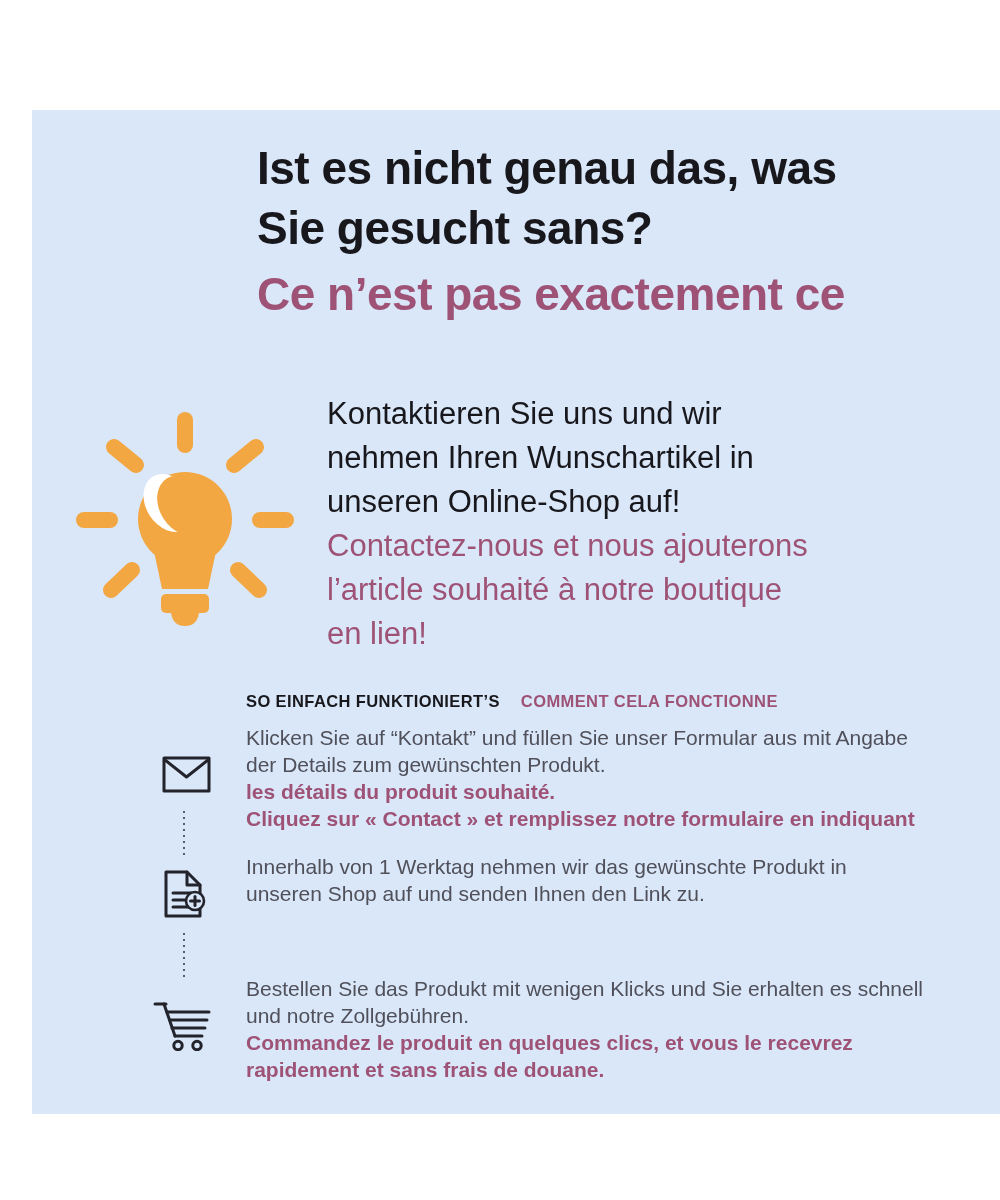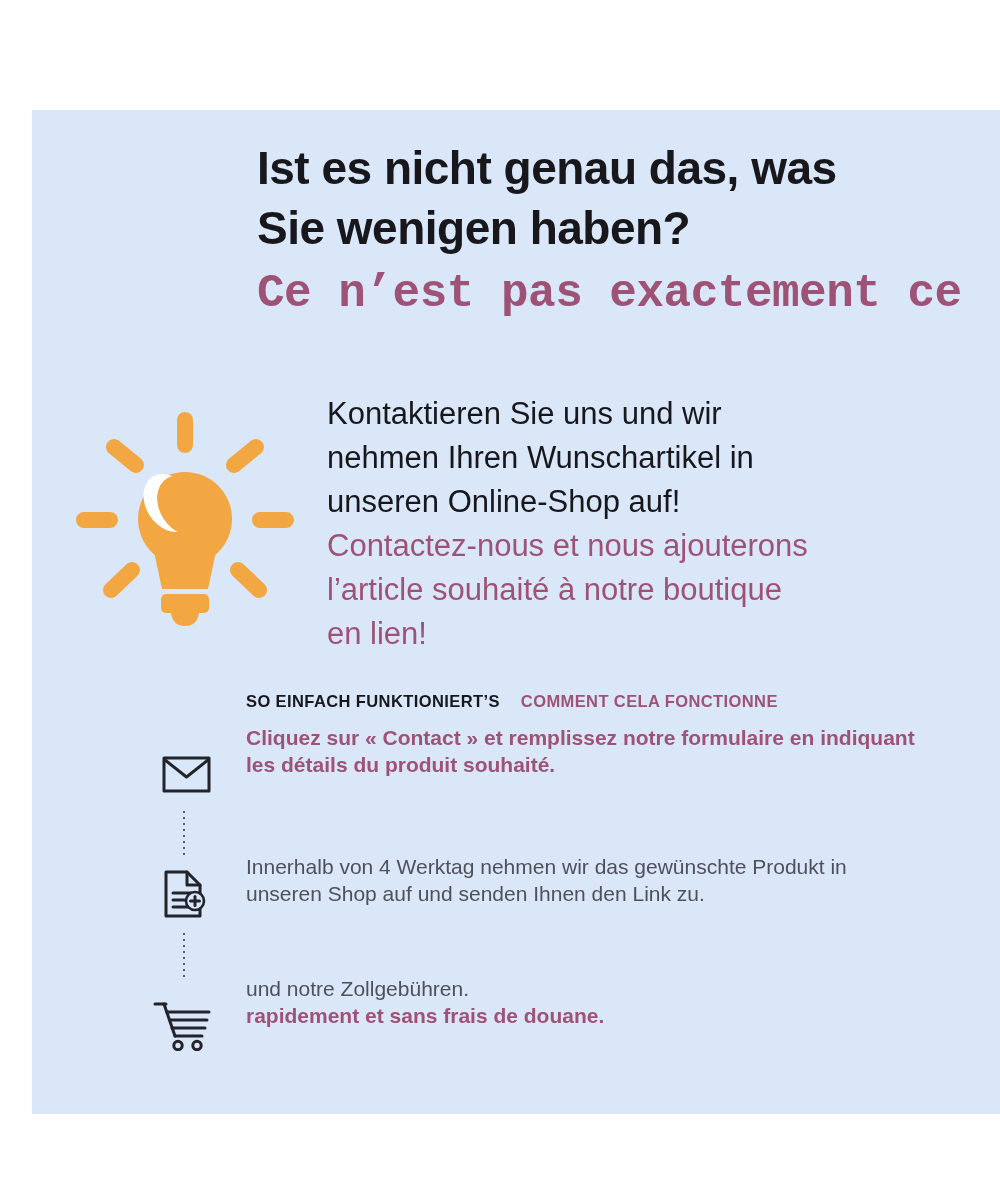--- a/index.html
+++ b/index.html
@@ -7,21 +7,21 @@
     --orange:#f2a742; --gray:#50505a; --icon:#23232b; --dot:#5b5b66;
   }
   *{margin:0;padding:0;box-sizing:border-box;}
   html,body{width:1000px;height:1200px;}
   body{background:var(--bg);font-family:"Liberation Sans",sans-serif;position:relative;overflow:hidden;}
   .canvas{position:absolute;left:0;top:12px;width:1000px;height:1200px;background:var(--bg);margin-left:32px;}
   .panel{position:absolute;left:0;top:98px;width:1000px;height:1004px;background:var(--panel);}
 
   .headline{position:absolute;left:225px;font-weight:bold;font-size:46px;line-height:60px;letter-spacing:-0.5px;white-space:nowrap;}
   .headline-de{top:126px;color:var(--ink);}
-  .headline-fr{top:252px;color:var(--purple);font-family:Liberation Mono, monospace;}
+  .headline-fr{top:252px;color:var(--purple);}
 
   .bulb{position:absolute;left:42px;top:395px;}
 
   .intro{position:absolute;left:295px;top:380px;font-weight:normal;font-size:31px;line-height:44px;white-space:nowrap;}
   .intro-de{color:var(--ink);}
   .intro-fr{color:var(--purple);}
 
   .hiw{position:absolute;left:214px;top:680px;font-size:16.5px;font-weight:bold;letter-spacing:0.4px;white-space:nowrap;text-align:center;}
   .hiw-de{color:var(--ink);}
   .hiw-fr{color:var(--purple);margin-left:16px;}
@@ -43,21 +43,21 @@
   svg .stroke{stroke:var(--icon);fill:none;stroke-width:3;stroke-linejoin:round;stroke-linecap:round;}
 </style>
 </head>
 <body>
 
 <div class="canvas">
   <div class="panel"></div>
 
   <div class="headline headline-de">
       <div class="ln">Ist es nicht genau das, was</div>
-      <div class="ln">Sie wenigen haben?</div>
+      <div class="ln">Sie gesucht sans?</div>
     </div>
   <div class="headline headline-fr">
       <div class="ln">Ce n’est pas exactement ce</div>
     </div>
 
   <div class="bulb">
     <svg width="222" height="228" viewBox="0 0 222 228">
       <g stroke="var(--orange)" stroke-width="16" stroke-linecap="round">
         <line x1="111" y1="13" x2="111" y2="38"></line>
         <line x1="40" y1="40" x2="62" y2="58"></line>
@@ -127,34 +127,40 @@
       <line class="stroke" x1="15" y1="13" x2="57" y2="13" stroke-width="3.4"></line>
       <line class="stroke" x1="18" y1="21" x2="55" y2="21" stroke-width="3.4"></line>
       <line class="stroke" x1="20" y1="29" x2="53" y2="29" stroke-width="3.4"></line>
       <line class="stroke" x1="23" y1="37" x2="50" y2="37" stroke-width="3.4"></line>
       <circle class="stroke" cx="26" cy="46.5" r="4.2"></circle>
       <circle class="stroke" cx="45" cy="46.5" r="4.2"></circle>
     </svg>
   </div>
 
   <div class="step-text step-1">
+    <div class="step-de">
+        <div class="ln">Klicken Sie auf “Kontakt” und füllen Sie unser Formular aus mit Angabe</div>
+        <div class="ln">der Details zum gewünschten Produkt.</div>
+      </div>
     <div class="step-fr">
+        <div class="ln">les détails du produit souhaité.</div>
         <div class="ln">Cliquez sur « Contact » et remplissez notre formulaire en indiquant</div>
-        <div class="ln">les détails du produit souhaité.</div>
       </div>
   </div>
 
   <div class="step-text step-2">
     <div class="step-de">
-        <div class="ln">Innerhalb von 4 Werktag nehmen wir das gewünschte Produkt in</div>
+        <div class="ln">Innerhalb von 1 Werktag nehmen wir das gewünschte Produkt in</div>
         <div class="ln">unseren Shop auf und senden Ihnen den Link zu.</div>
       </div>
   </div>
 
   <div class="step-text step-3">
     <div class="step-de">
+        <div class="ln">Bestellen Sie das Produkt mit wenigen Klicks und Sie erhalten es schnell</div>
         <div class="ln">und notre Zollgebühren.</div>
       </div>
     <div class="step-fr">
+        <div class="ln">Commandez le produit en quelques clics, et vous le recevrez</div>
         <div class="ln">rapidement et sans frais de douane.</div>
       </div>
   </div>
 </div>
 
 </body></html>

